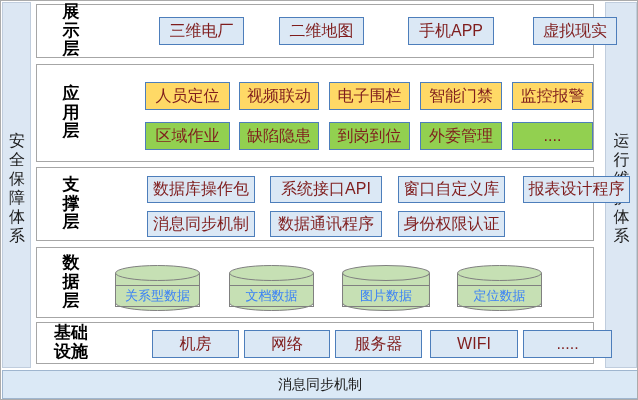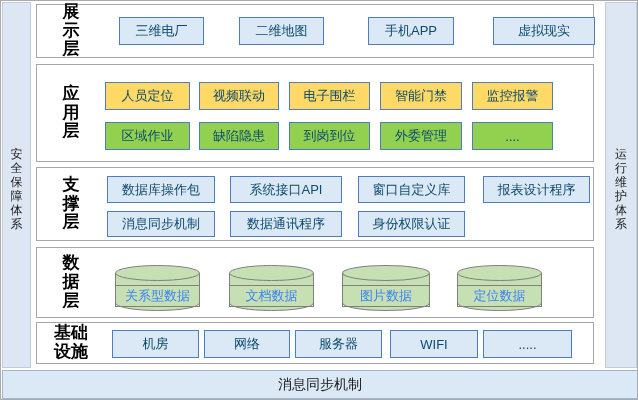--- a/index.html
+++ b/index.html
@@ -25,42 +25,42 @@
   .pillar{
     position:absolute;top:1px;height:366px;
     background:var(--pillar-fill);
     border:1px solid var(--pillar-border);
     box-sizing:border-box;
     display:flex;align-items:center;justify-content:center;
   }
   .pillar-left{left:1px;width:29px;}
   .pillar-right{left:604px;width:32px;}
   .pillar-text{
-    width:15px;font-size:12px;line-height:1.18;
+    width:15px;font-size:16px;line-height:1.18;
     word-break:break-all;text-align:center;color:#1a1a1a;margin-top:8px;
   }
   .layer{
     position:absolute;left:35px;width:558px;
     background:#fff;border:1px solid var(--container-border);
     box-sizing:border-box;
   }
   .layer-label{
     position:absolute;left:8px;top:0;bottom:0;width:52px;
     display:flex;align-items:center;justify-content:center;
   }
   .layer-label .lab{
     font-weight:bold;font-size:17px;line-height:1.1;
     width:18px;word-break:break-all;text-align:center;color:#000;
   }
   .layer-label .lab.w2{width:37px;}
   .node{
     position:absolute;box-sizing:border-box;
     border:1px solid var(--edge-blue);
     display:flex;align-items:center;justify-content:center;
-    font-size:13px;color:#0c4a6e;white-space:nowrap;
+    font-size:16px;color:#7f1d1d;white-space:nowrap;margin-left:40px;
   }
   .node.blue{background:var(--blue-fill);}
   .node.yellow{background:var(--yellow-fill);}
   .node.green{background:var(--green-fill);}
   .cyl{position:absolute;}
   .cyl svg{position:absolute;left:0;top:0;width:100%;height:100%;}
   .cyl-label{
     position:absolute;left:0;right:0;bottom:4px;height:22px;
     border:1px solid var(--cyl-border);box-sizing:border-box;
     display:flex;align-items:center;justify-content:center;
@@ -86,21 +86,21 @@
     <span class="pillar-text">运行维护体系</span>
   </div>
 
   <section class="layer" style="top:3px;height:54px;">
     <div class="layer-label">
       <span class="lab">展示层</span>
     </div>
     <div class="node blue" style="left:82px;top:12px;width:85px;height:28px;">三维电厂</div>
     <div class="node blue" style="left:202px;top:12px;width:85px;height:28px;">二维地图</div>
     <div class="node blue" style="left:331px;top:12px;width:86px;height:28px;">手机APP</div>
-    <div class="node blue" style="left:456px;top:12px;width:102px;height:28px;">虚拟现实</div>
+    <div class="node blue" style="left:456px;top:12px;width:84px;height:28px;">虚拟现实</div>
   </section>
 
   <section class="layer" style="top:63px;height:98px;">
     <div class="layer-label">
       <span class="lab">应用层</span>
     </div>
     <div class="node yellow" style="left:68px;top:17px;width:85px;height:28px;">人员定位</div>
     <div class="node yellow" style="left:162px;top:17px;width:80px;height:28px;">视频联动</div>
     <div class="node yellow" style="left:252px;top:17px;width:81px;height:28px;">电子围栏</div>
     <div class="node yellow" style="left:343px;top:17px;width:82px;height:28px;">智能门禁</div>

